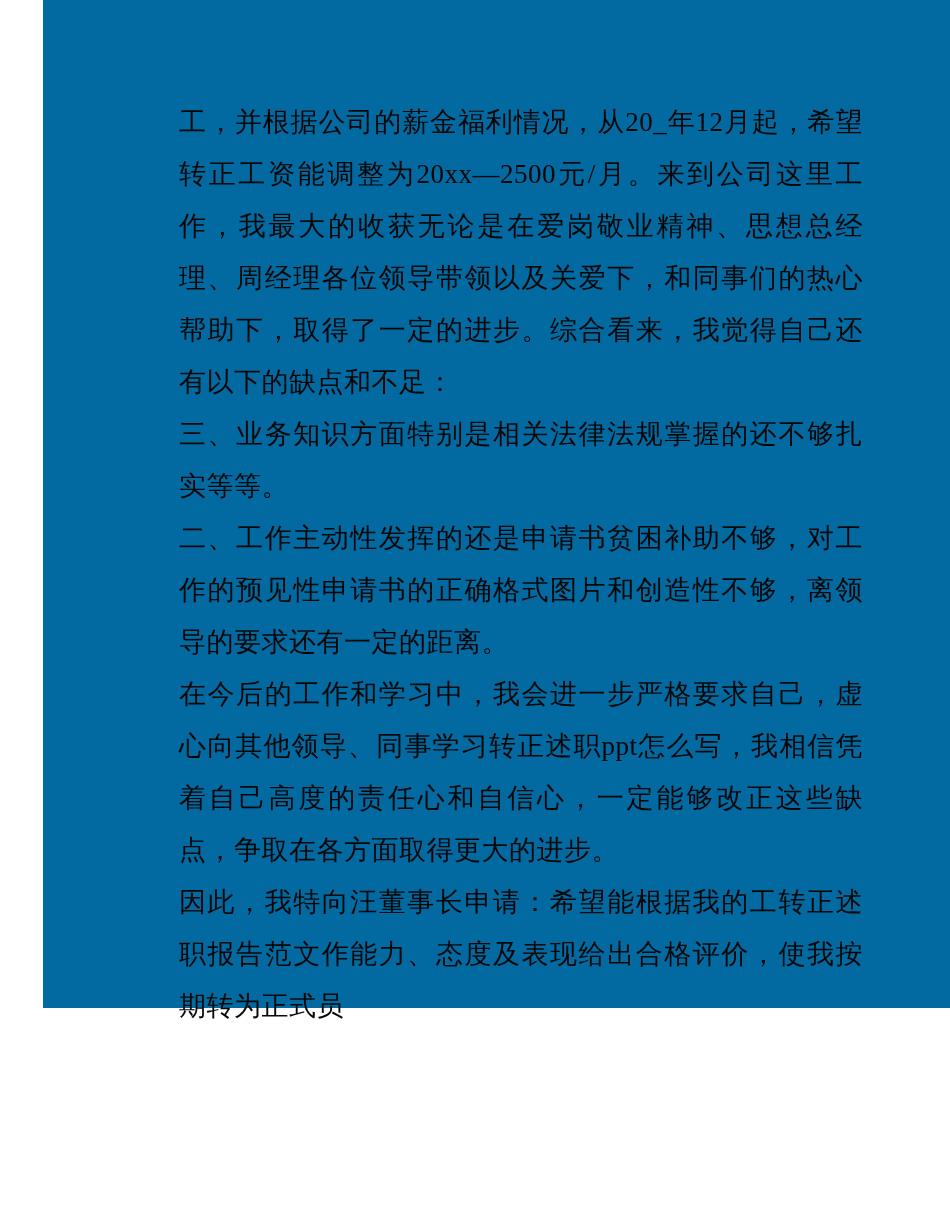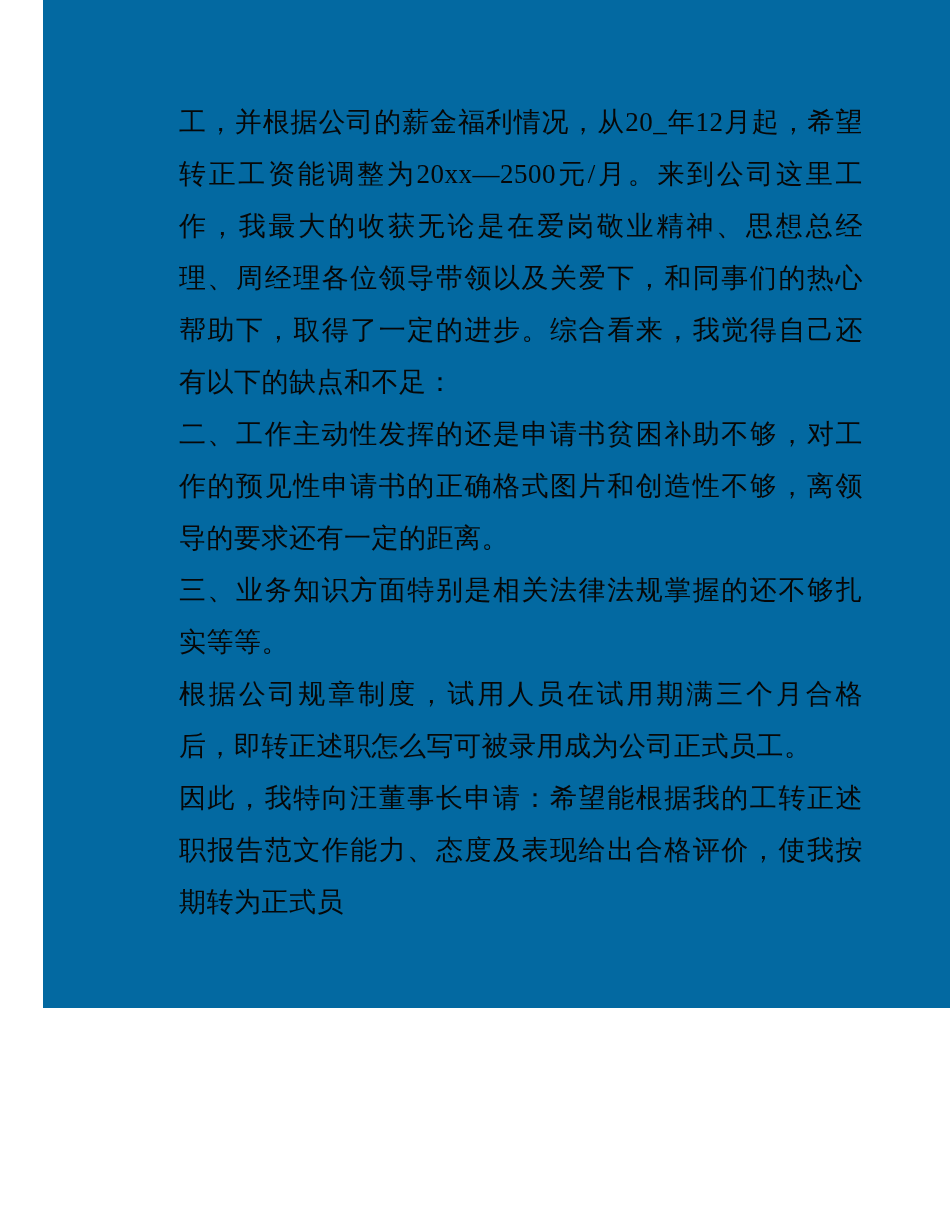--- a/index.html
+++ b/index.html
@@ -35,18 +35,18 @@
     color: #070707;
     word-break: break-all;
   }
 </style>
 </head>
 <body>
 
 <div class="page">
   <div class="doc-body">
     <p class="para">工，并根据公司的薪金福利情况，从20_年12月起，希望转正工资能调整为20xx—2500元/月。来到公司这里工作，我最大的收获无论是在爱岗敬业精神、思想总经理、周经理各位领导带领以及关爱下，和同事们的热心帮助下，取得了一定的进步。综合看来，我觉得自己还有以下的缺点和不足：</p>
+    <p class="para">三、业务知识方面特别是相关法律法规掌握的还不够扎实等等。</p>
     <p class="para">二、工作主动性发挥的还是申请书贫困补助不够，对工作的预见性申请书的正确格式图片和创造性不够，离领导的要求还有一定的距离。</p>
-    <p class="para">三、业务知识方面特别是相关法律法规掌握的还不够扎实等等。</p>
-    <p class="para">根据公司规章制度，试用人员在试用期满三个月合格后，即转正述职怎么写可被录用成为公司正式员工。</p>
+    <p class="para">在今后的工作和学习中，我会进一步严格要求自己，虚心向其他领导、同事学习转正述职ppt怎么写，我相信凭着自己高度的责任心和自信心，一定能够改正这些缺点，争取在各方面取得更大的进步。</p>
     <p class="para">因此，我特向汪董事长申请：希望能根据我的工转正述职报告范文作能力、态度及表现给出合格评价，使我按期转为正式员</p>
   </div>
 </div>
 
 </body></html>

